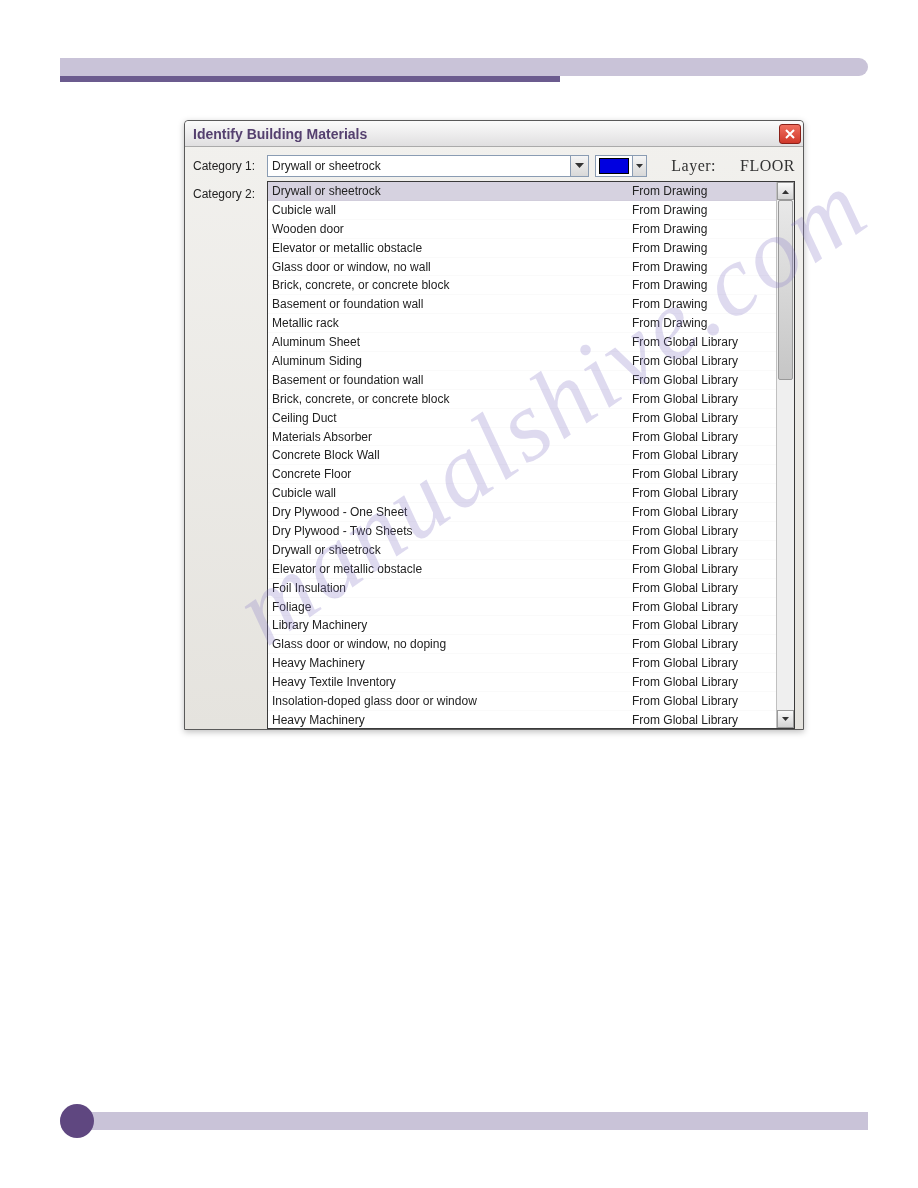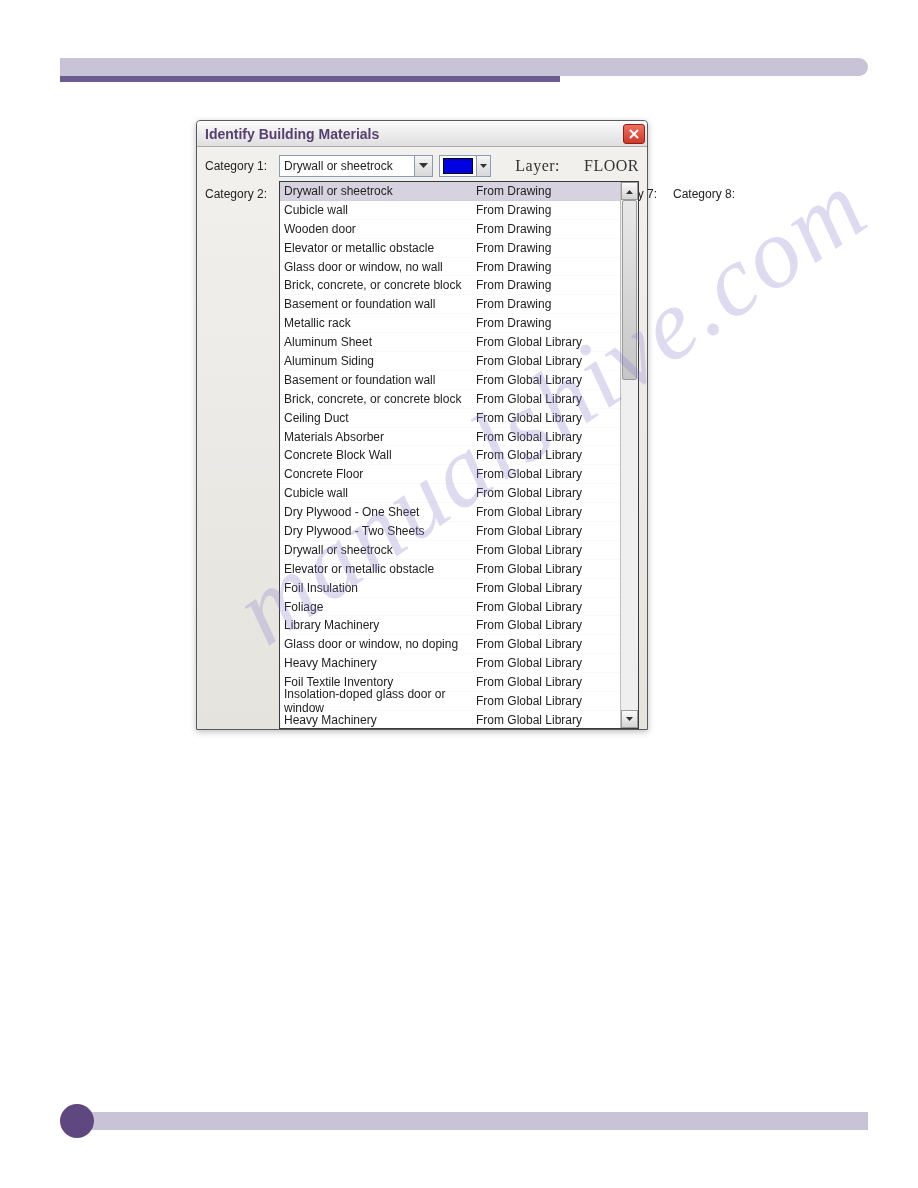--- a/index.html
+++ b/index.html
@@ -66,23 +66,23 @@
     opacity: 0.28;
     transform: rotate(-35deg);
     font-style: italic;
     letter-spacing: 3px;
     pointer-events: none;
     z-index: 50;
     font-family: Georgia, serif;
   }
   .dialog {
     position: absolute;
-    left: 196px;
+    left: 184px;
     top: 120px;
-    width: 452px;
+    width: 620px;
     background: linear-gradient(#f2f1ee, #e5e3de);
     border: 1px solid #5a5a5a;
     border-radius: 4px 4px 0 0;
     box-shadow: 0 2px 6px rgba(0,0,0,0.25);
     z-index: 10;
   }
   .titlebar {
     height: 26px;
     background: linear-gradient(#fbfbfb, #e0dfe0);
     border-bottom: 1px solid #aaa;
@@ -387,21 +387,21 @@
             </div>
             <div class="list-item">
               <span class="li-name">Glass door or window, no doping</span>
               <span class="li-source">From Global Library</span>
             </div>
             <div class="list-item">
               <span class="li-name">Heavy Machinery</span>
               <span class="li-source">From Global Library</span>
             </div>
             <div class="list-item">
-              <span class="li-name">Foil Textile Inventory</span>
+              <span class="li-name">Heavy Textile Inventory</span>
               <span class="li-source">From Global Library</span>
             </div>
             <div class="list-item">
               <span class="li-name">Insolation-doped glass door or window</span>
               <span class="li-source">From Global Library</span>
             </div>
             <div class="list-item">
               <span class="li-name">Heavy Machinery</span>
               <span class="li-source">From Global Library</span>
             </div>

